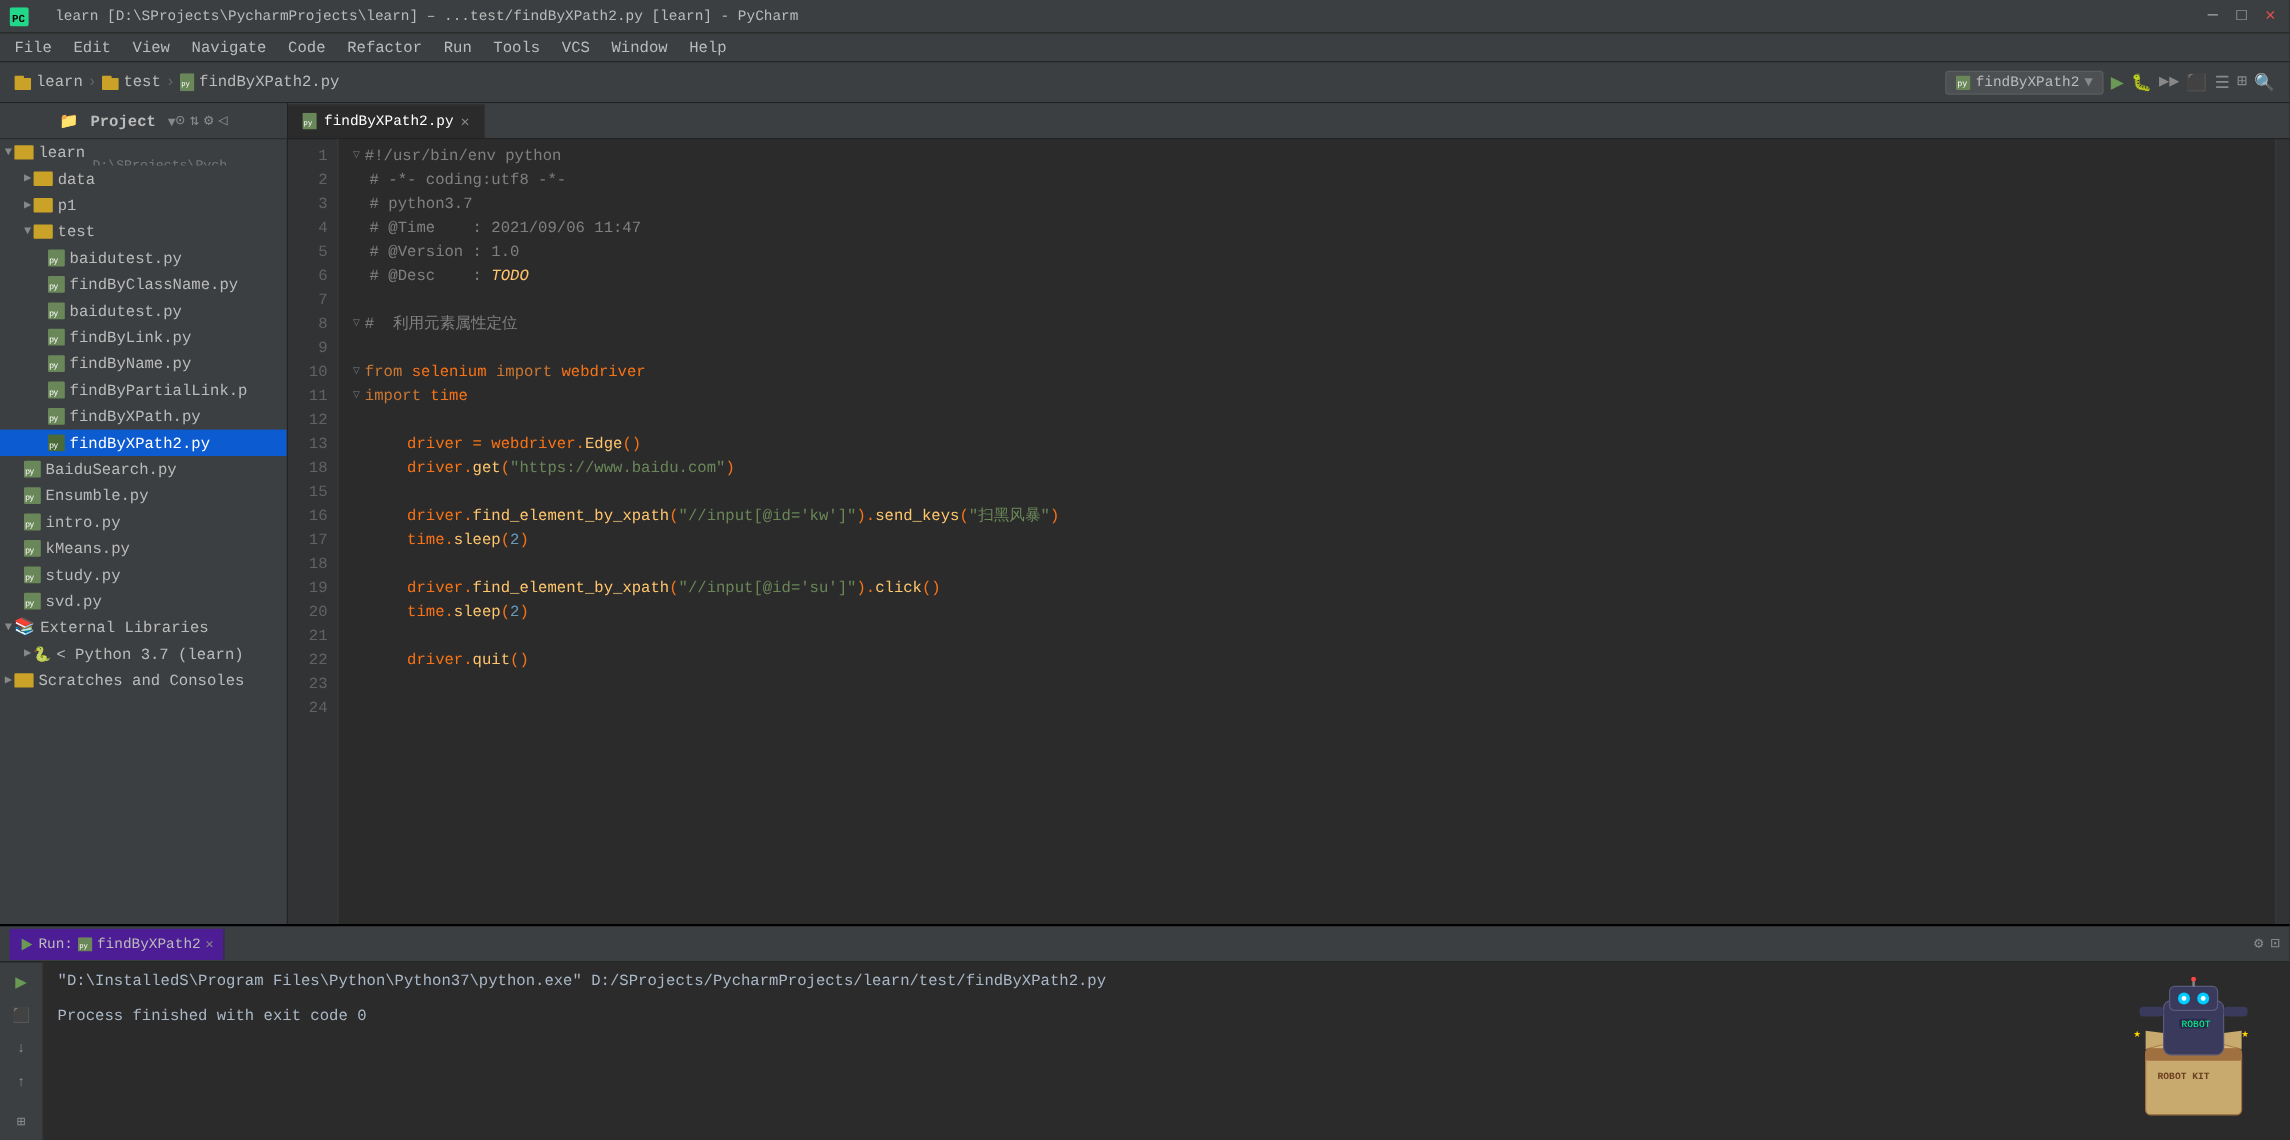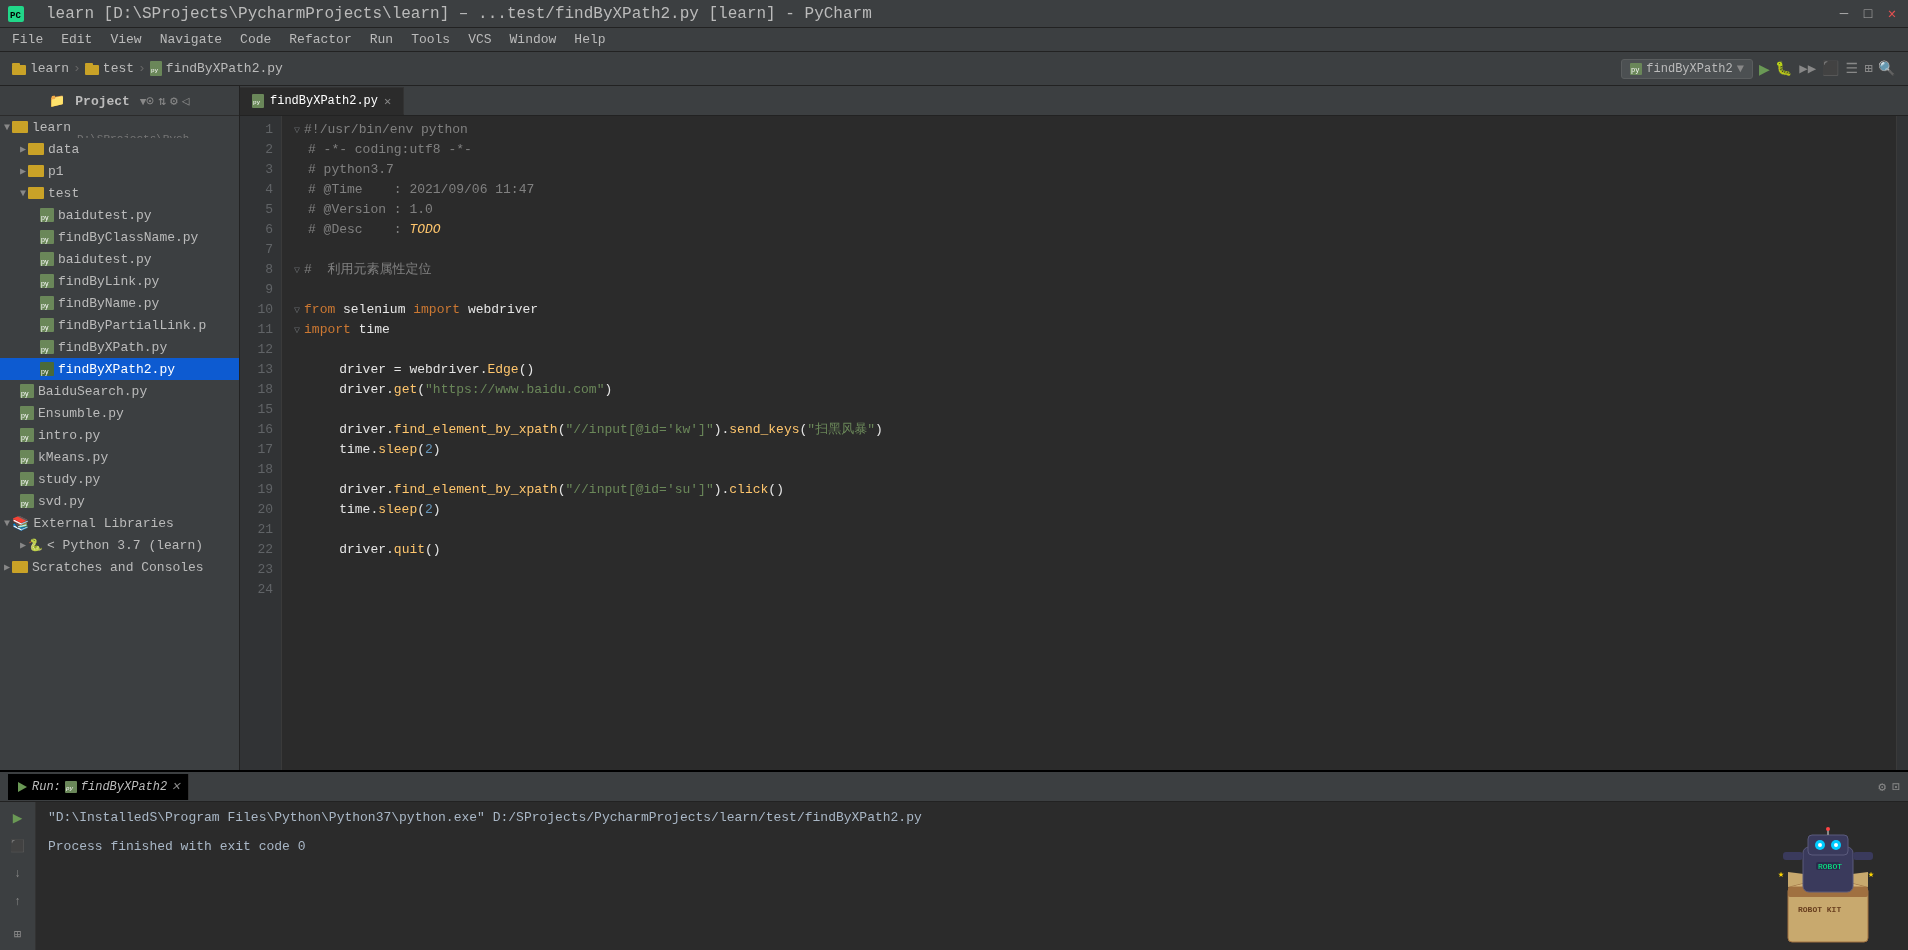--- a/index.html
+++ b/index.html
@@ -28,21 +28,21 @@
       align-items: center;
       gap: 6px;
     }
     #title-bar-icon {
       width: 32px;
       height: 16px;
       background: #555;
       border-radius: 2px;
     }
     #title-bar-text {
-      font-size: 16px;
+      font-size: 12px;
       color: #bbb;
     }
     #title-bar-controls {
       display: flex;
       gap: 8px;
     }
     .title-btn {
       width: 16px;
       height: 16px;
       display: flex;
@@ -275,21 +275,21 @@
       font-size: 10px;
       cursor: pointer;
     }
 
     
     .kw { color: #cc7832; }     
     .string { color: #6a8759; }   
     .comment { color: #808080; } 
     .todo { color: #ffc66d; font-style: italic; }
     .number { color: #6897bb; }
-    .plain { color: #e5e5e5; }
+    .plain { color: #f97316; }
     .method { color: #ffc66d; }
 
     
     #bottom-panel {
       height: 180px;
       background: #2b2b2b;
       border-top: 2px solid #000;
       display: flex;
       flex-direction: column;
     }
@@ -307,21 +307,21 @@
       align-items: center;
       gap: 4px;
       padding: 2px 8px;
       height: 26px;
       background: #4c5052;
       border-right: 1px solid #333;
       font-size: 12px;
       color: #bbb;
       cursor: pointer;
     }
-    .bottom-tab.active { background: #000000; font-style: italic; }
+    .bottom-tab.active { background: #4c1d95; }
     .bottom-close { color: #888; font-size: 11px; }
     #run-output {
       flex: 1;
       display: flex;
       overflow: hidden;
     }
     #run-sidebar {
       width: 36px;
       background: #3c3f41;
       border-right: 1px solid #333;
@@ -345,21 +345,21 @@
       flex: 1;
       padding: 6px 12px;
       overflow-y: auto;
       font-size: 13px;
       color: #a9b7c6;
       position: relative;
     }
     #robot-img {
       position: absolute;
       right: 20px;
-      bottom: 3px;
+      bottom: 16px;
       width: 120px;
       height: 120px;
     }
     .run-line { line-height: 1.6; }
     .run-path { color: #a9b7c6; }
 
     
     #editor-fold-col {
       width: 12px;
       background: #313335;

